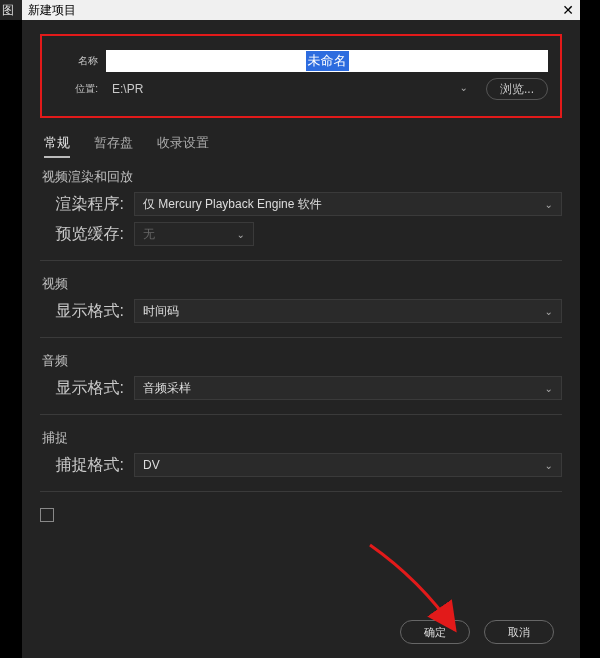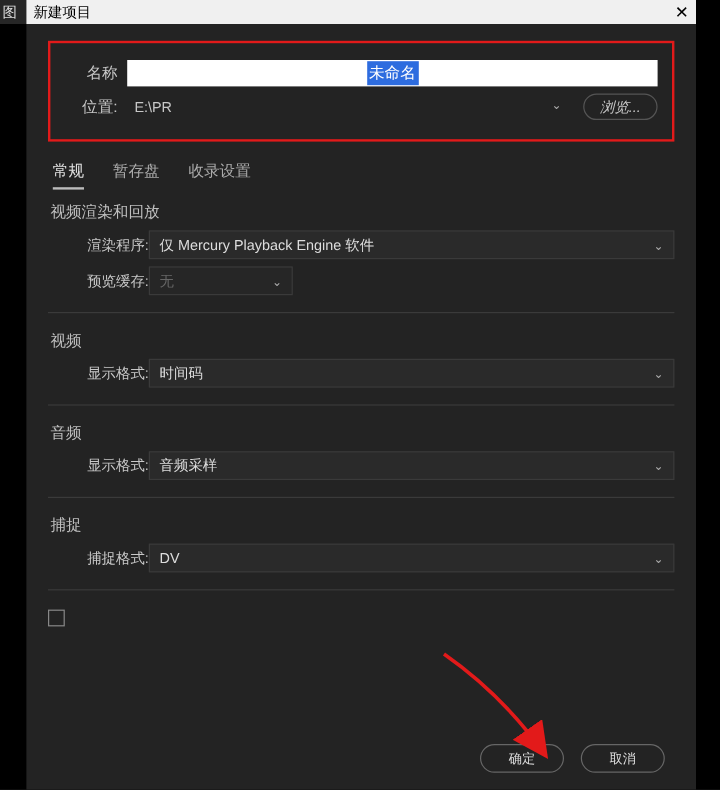--- a/index.html
+++ b/index.html
@@ -26,49 +26,48 @@
     padding:0 6px; font-size:12px;
   }
   .close-x { font-size:14px; cursor:default; }
   .content { padding:14px 18px 8px 18px; }
   .redbox {
     border:2px solid #e21a1a;
     padding:8px 12px 10px 12px;
   }
   .row { display:flex; align-items:center; margin:6px 0; }
   .lbl {
-    width:44px; text-align:right; color:#c8c8c8; font-size:13px;
+    width:44px; text-align:right; color:#c8c8c8; font-size:10px;
     margin-right:8px; flex-shrink:0;
   }
   .loc-select {
     flex:1; height:22px; position:relative;
     color:#c8c8c8; padding:0 6px; display:flex; align-items:center;
     font-size:12px;
   }
   .chev { position:absolute; right:8px; top:4px; font-size:10px; color:#aaa; }
   .browse-btn {
     margin-left:10px; width:62px; height:22px;
     border:1px solid #555; border-radius:11px;
     background:transparent; color:#c8c8c8;
     display:flex; align-items:center; justify-content:center;
     font-size:12px;
-    font-style:italic;
   }
   .tabs {
     display:flex; gap:24px; margin:16px 0 8px 4px;
     color:#aaa; font-size:13px;
   }
   .tab { padding-bottom:4px; cursor:default; }
   .tab.active { color:#e0e0e0; border-bottom:2px solid #bbb; }
   .section { margin-top:10px; }
   .section-title { color:#bfbfbf; font-size:13px; margin:6px 0 6px 2px; }
   .field-row { display:flex; align-items:center; margin:6px 0 6px 0; }
   .field-lbl {
     width:84px; text-align:right; color:#c8c8c8;
-    font-size:12px; 
+    font-size:16px; margin-right:10px;
   }
   .dd {
     flex:1; max-width:280px; height:24px; position:relative;
     background:#2a2a2a; border:1px solid #3a3a3a;
     display:flex; align-items:center; padding:0 8px;
     color:#ddd; font-size:12px;
   }
   .dd.full { max-width:none; }
   .dd .chev { right:8px; top:6px; }
   .dd.disabled { color:#666; background:#262626; }

